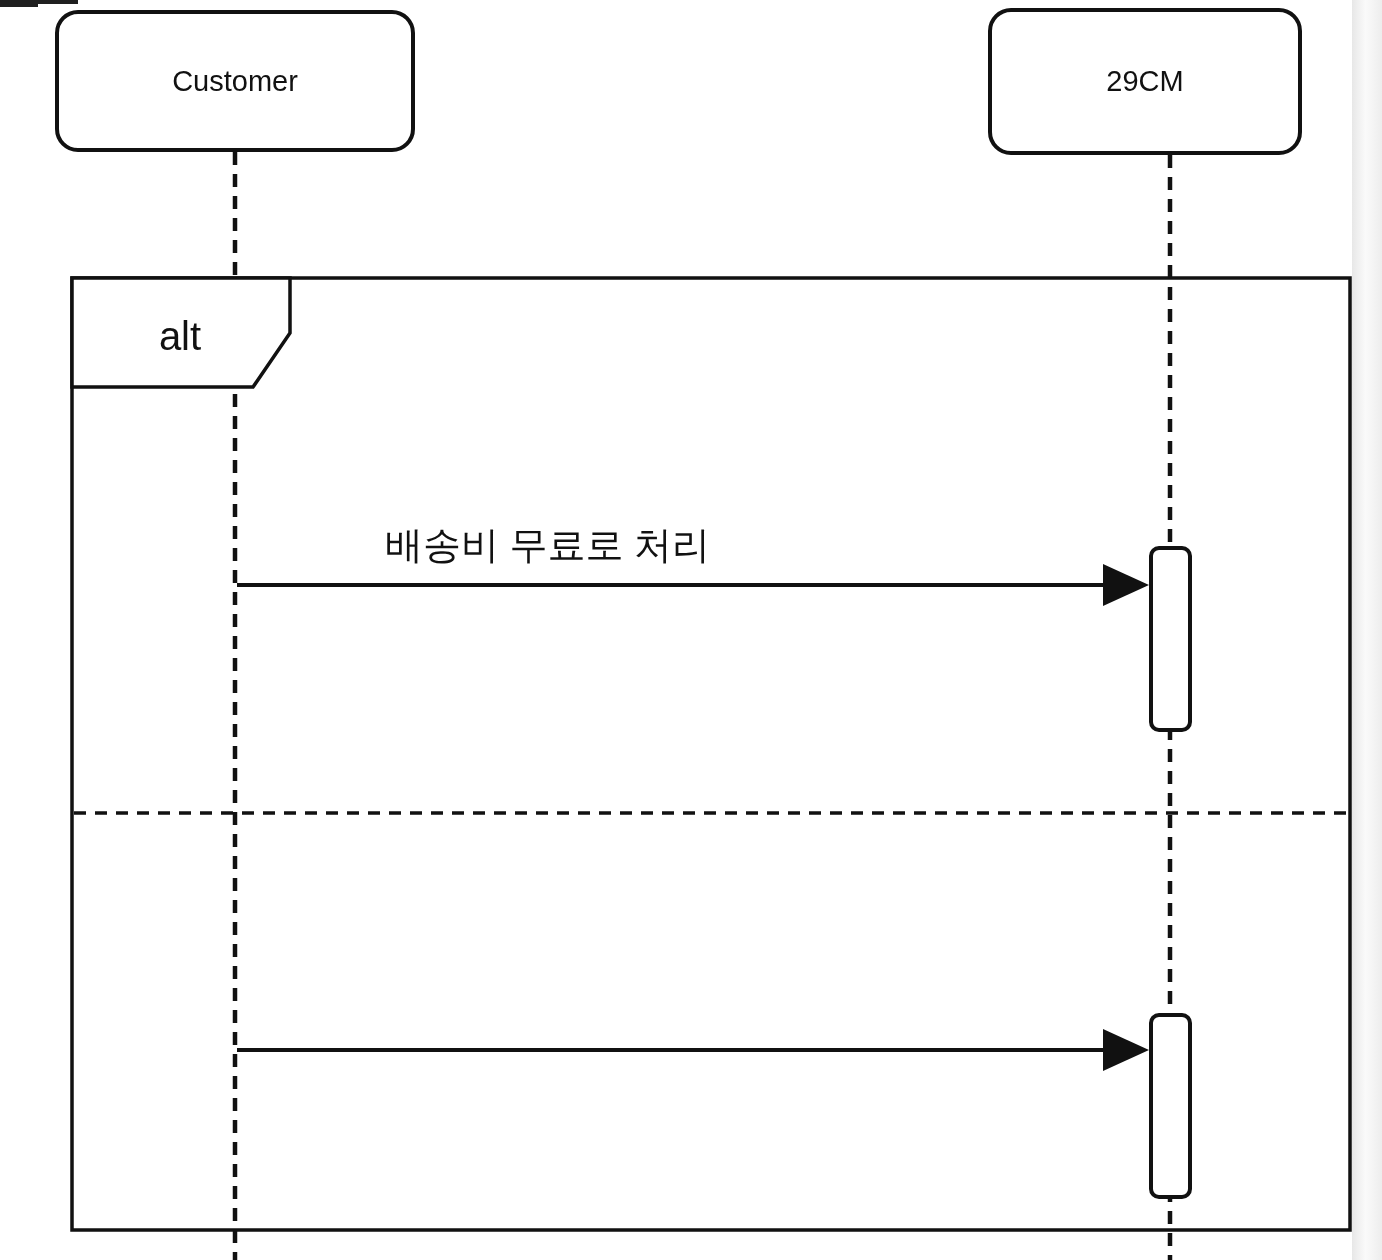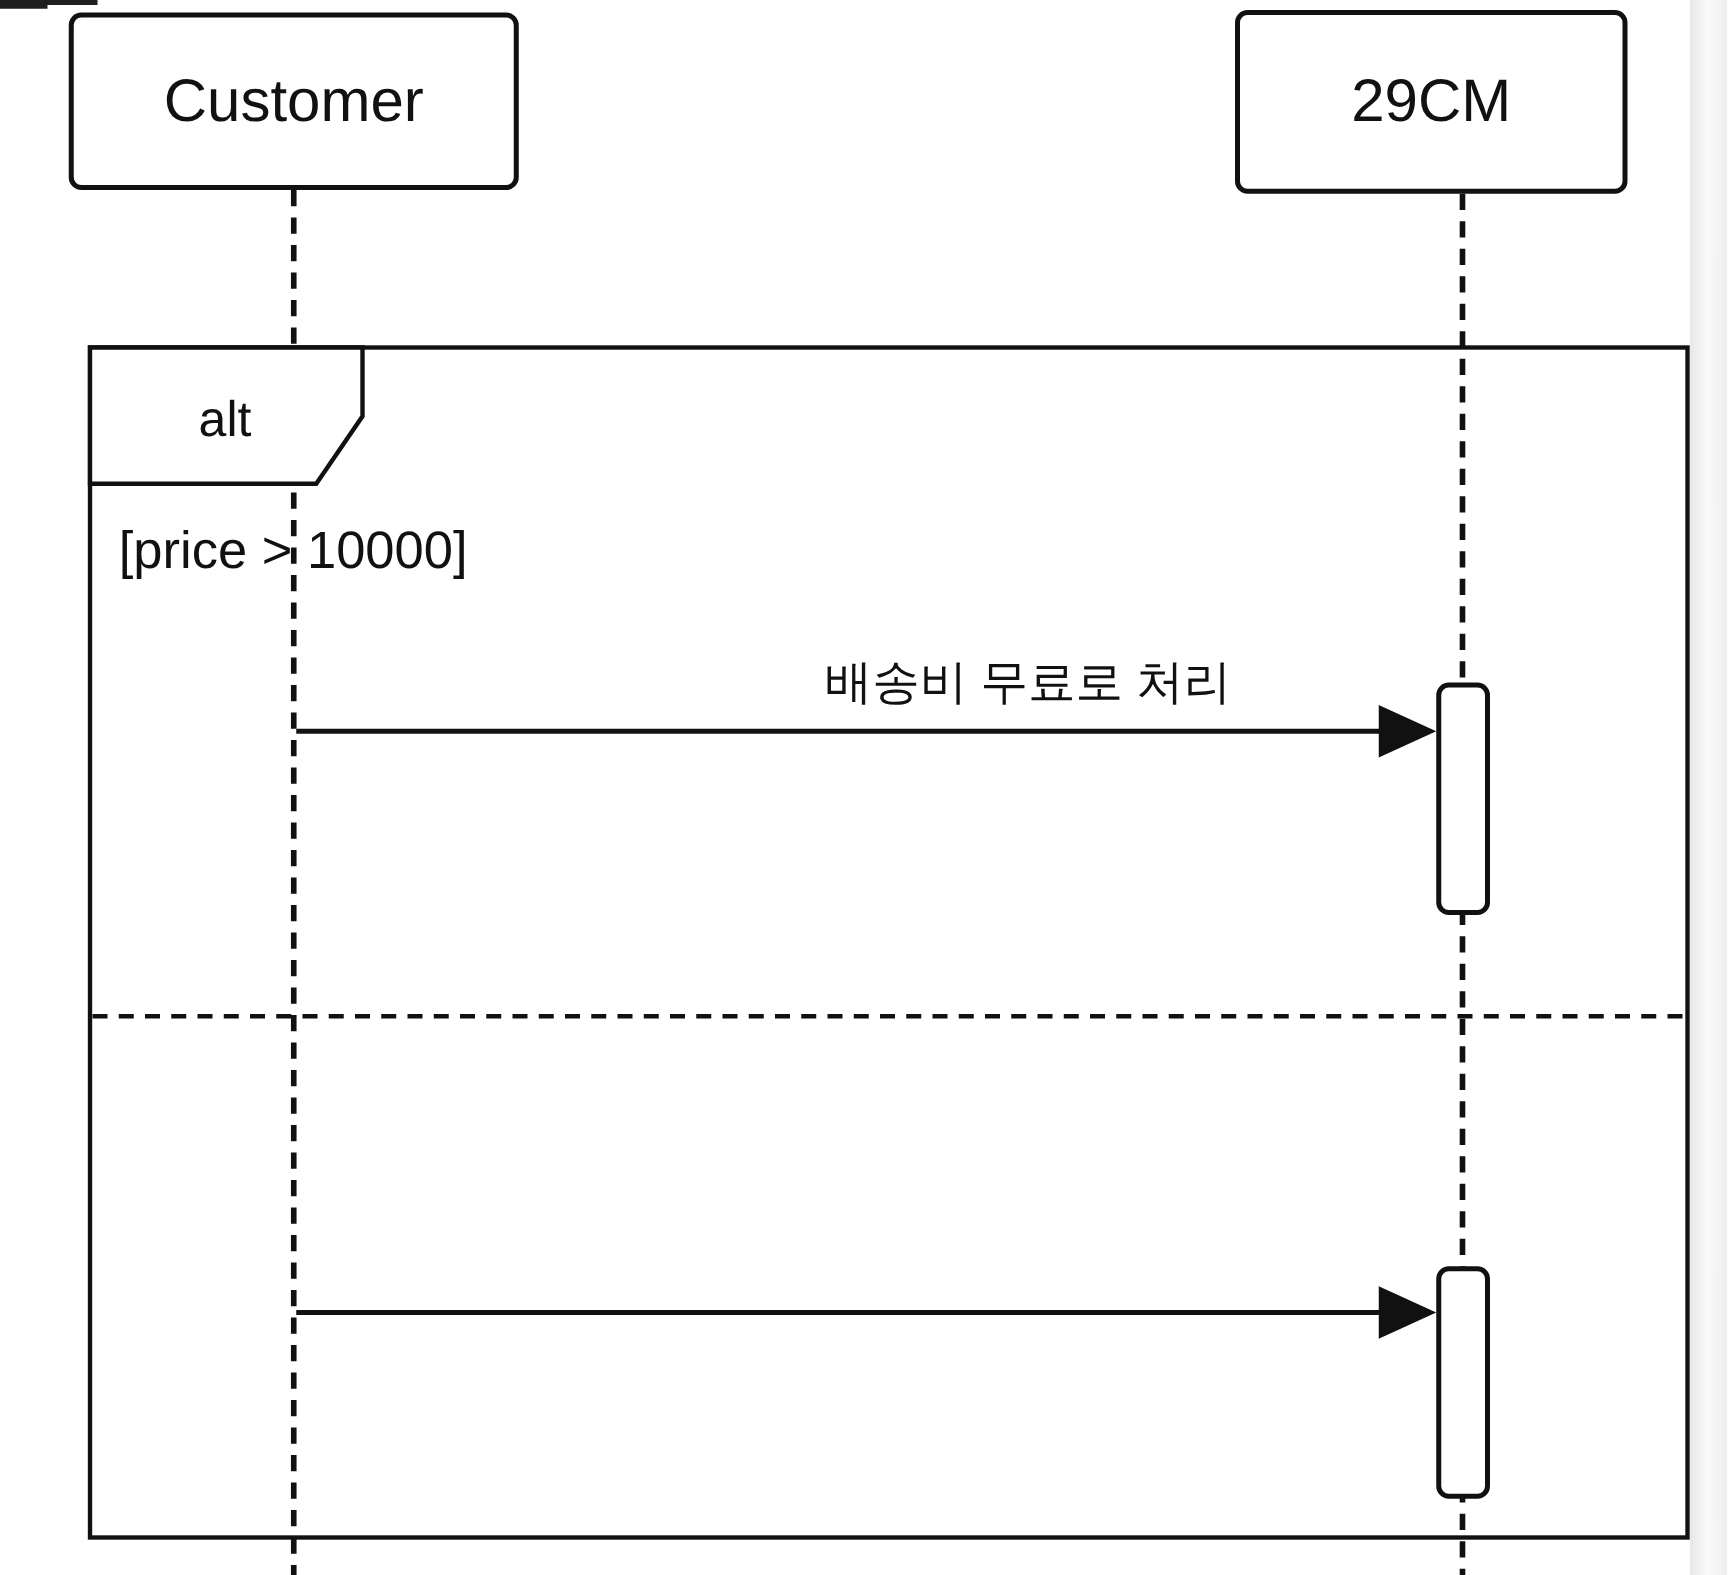--- a/index.html
+++ b/index.html
@@ -12,46 +12,46 @@
     font-family: "Liberation Sans", sans-serif;
     color: #111111;
   }
   .abs { position: absolute; }
   svg.layer { position: absolute; left: 0; top: 0; }
 
   .participant {
     position: absolute;
     box-sizing: border-box;
     border: 4px solid #111111;
-    border-radius: 10px;
+    border-radius: 23px;
     background: #ffffff;
     display: flex;
     align-items: center;
     justify-content: center;
-    font-size: 48px;
+    font-size: 29px;
     z-index: 3;
   }
   .label {
     position: absolute;
     z-index: 4;
     white-space: nowrap;
   }
   .alt-label {
     left: 118px; top: 314px; width: 124px;
     text-align: center;
     font-size: 40px;
   }
   .guard-label {
     left: 95px; top: 416px;
     font-size: 42px;
   }
   .msg-label {
     width: 600px;
     left: 385px;
-    text-align: right;
+    text-align: left;
     font-size: 38px;
   }
   .msg-1 { top: 520px; }
   .msg-2 { top: 985px; }
 
   .edge-artifact-a { left: 0; top: 0; width: 78px; height: 4px; background: #1f1f1f; z-index: 5; }
   .edge-artifact-b { left: 0; top: 0; width: 38px; height: 7px; background: #1f1f1f; z-index: 5; }
   .right-shade {
     left: 1352px; top: 0; width: 30px; height: 1260px;
     background: linear-gradient(to right, #e7e7e7 0%, #fafafa 45%, #ededed 100%);
@@ -90,18 +90,17 @@
 
   <div class="participant" style="left:55px; top:10px; width:360px; height:142px;">
     <span>Customer</span>
   </div>
   <div class="participant" style="left:988px; top:8px; width:314px; height:147px;">
     <span>29CM</span>
   </div>
 
   <div class="label alt-label">alt</div>
 
-  <div class="label guard-label">[price &gt; 10000]</div>
 
   <div class="label msg-label msg-1">배송비 무료로 처리</div>
 
 
 </div>
 
 </body></html>

